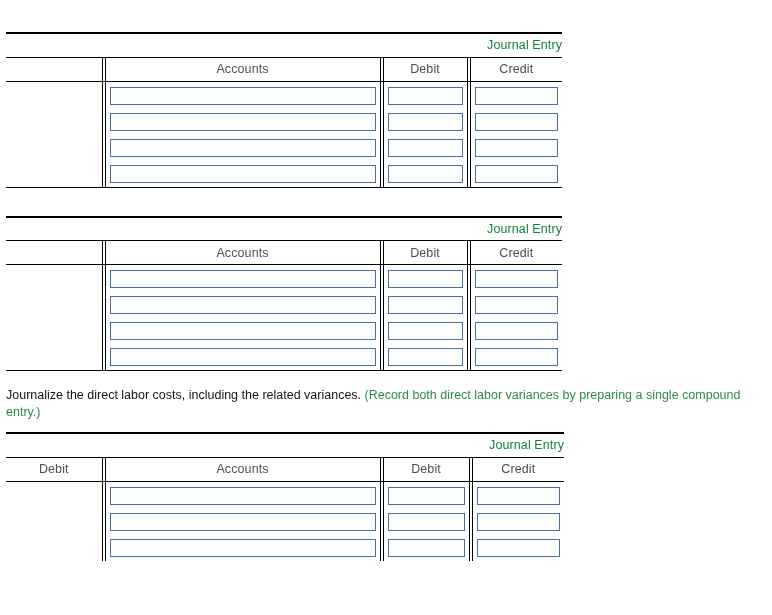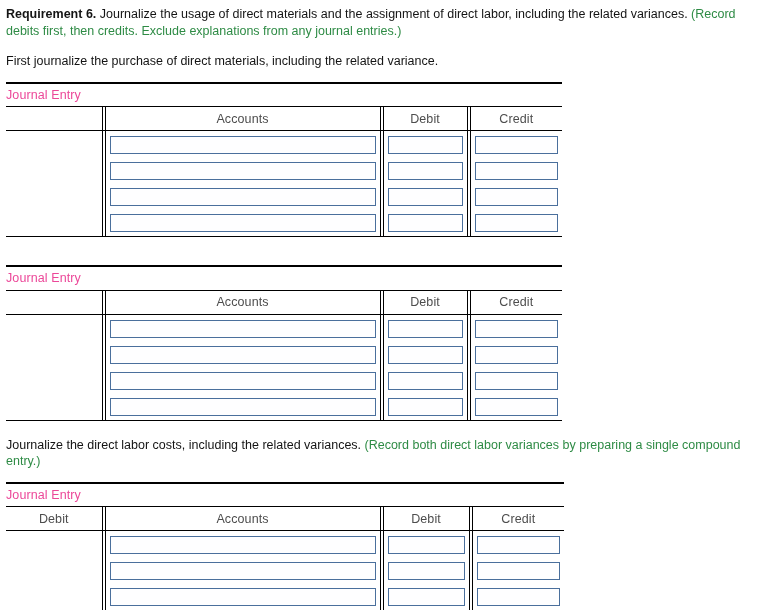--- a/index.html
+++ b/index.html
@@ -47,23 +47,23 @@
   }
   .je.w-narrow { width: 556px; }
   .je.w-wide   { width: 558px; }
 
   .je td, .je th { padding: 0; margin: 0; }
 
   
   .je .title-row td {
     border-top: 2px solid #000;
     border-bottom: 1.4px solid #000;
-    text-align: left;
+    text-align: right;
     font-size: 12.5px;
-    color: #ec4899;
+    color: #15803d;
     font-weight: normal;
     height: 24px;
     vertical-align: middle;
     letter-spacing: .1px;
   }
 
   .je .head-row td {
     border-bottom: 1.4px solid #000;
     text-align: center;
     font-size: 12.5px;
@@ -111,29 +111,23 @@
     overflow: hidden;
   }
 
   .blank-col { background: #fff; }
 </style>
 </head>
 <body>
 
 <div class="page">
 
-  <p class="prompt">
-    <span class="lead">Requirement 6.</span><span> Journalize the usage of direct materials and the assignment of direct labor, including the related variances. </span><span class="hint">(Record debits first, then credits. Exclude explanations from any journal entries.)</span>
-  </p>
 
   <div class="gap-md"></div>
 
-  <p class="prompt">
-    <span>First journalize the purchase of direct materials, including the related variance.</span><span class="hint"></span>
-  </p>
 
   <div class="gap-sm"></div>
 
   <table class="je w-narrow">
     <colgroup>
       <col style="width:96px">
       <col style="width:3px">
       <col style="width:275px">
       <col style="width:3px">
       <col style="width:84px">

